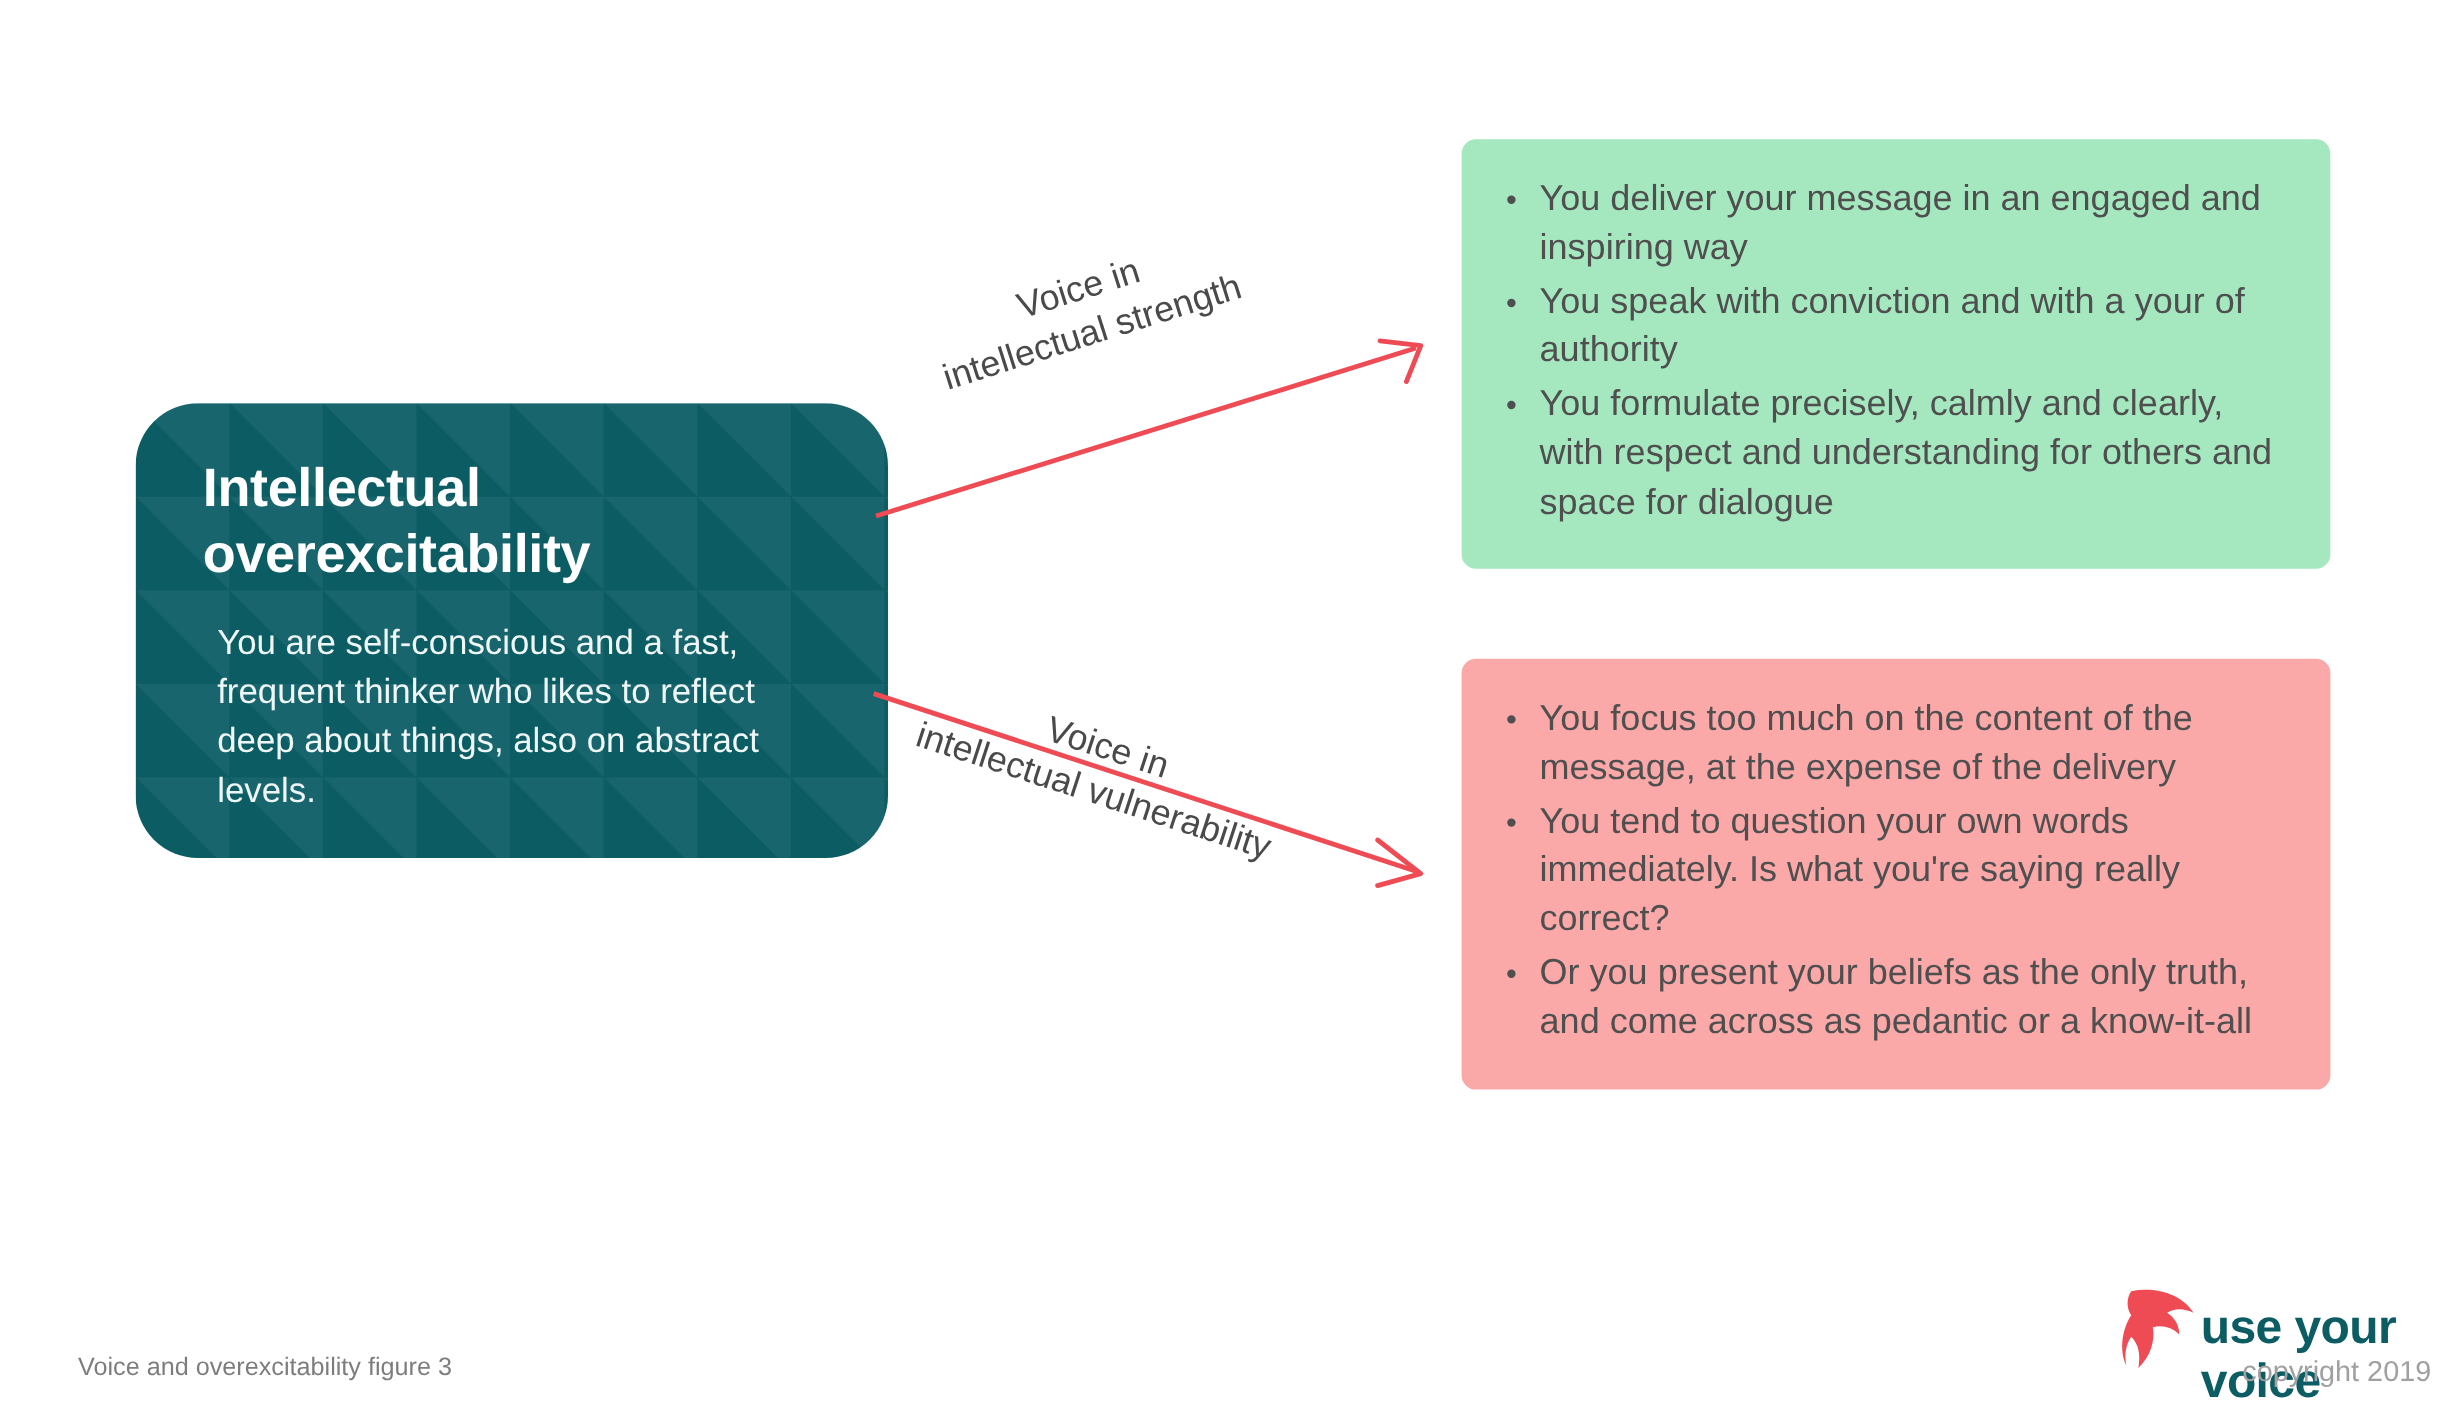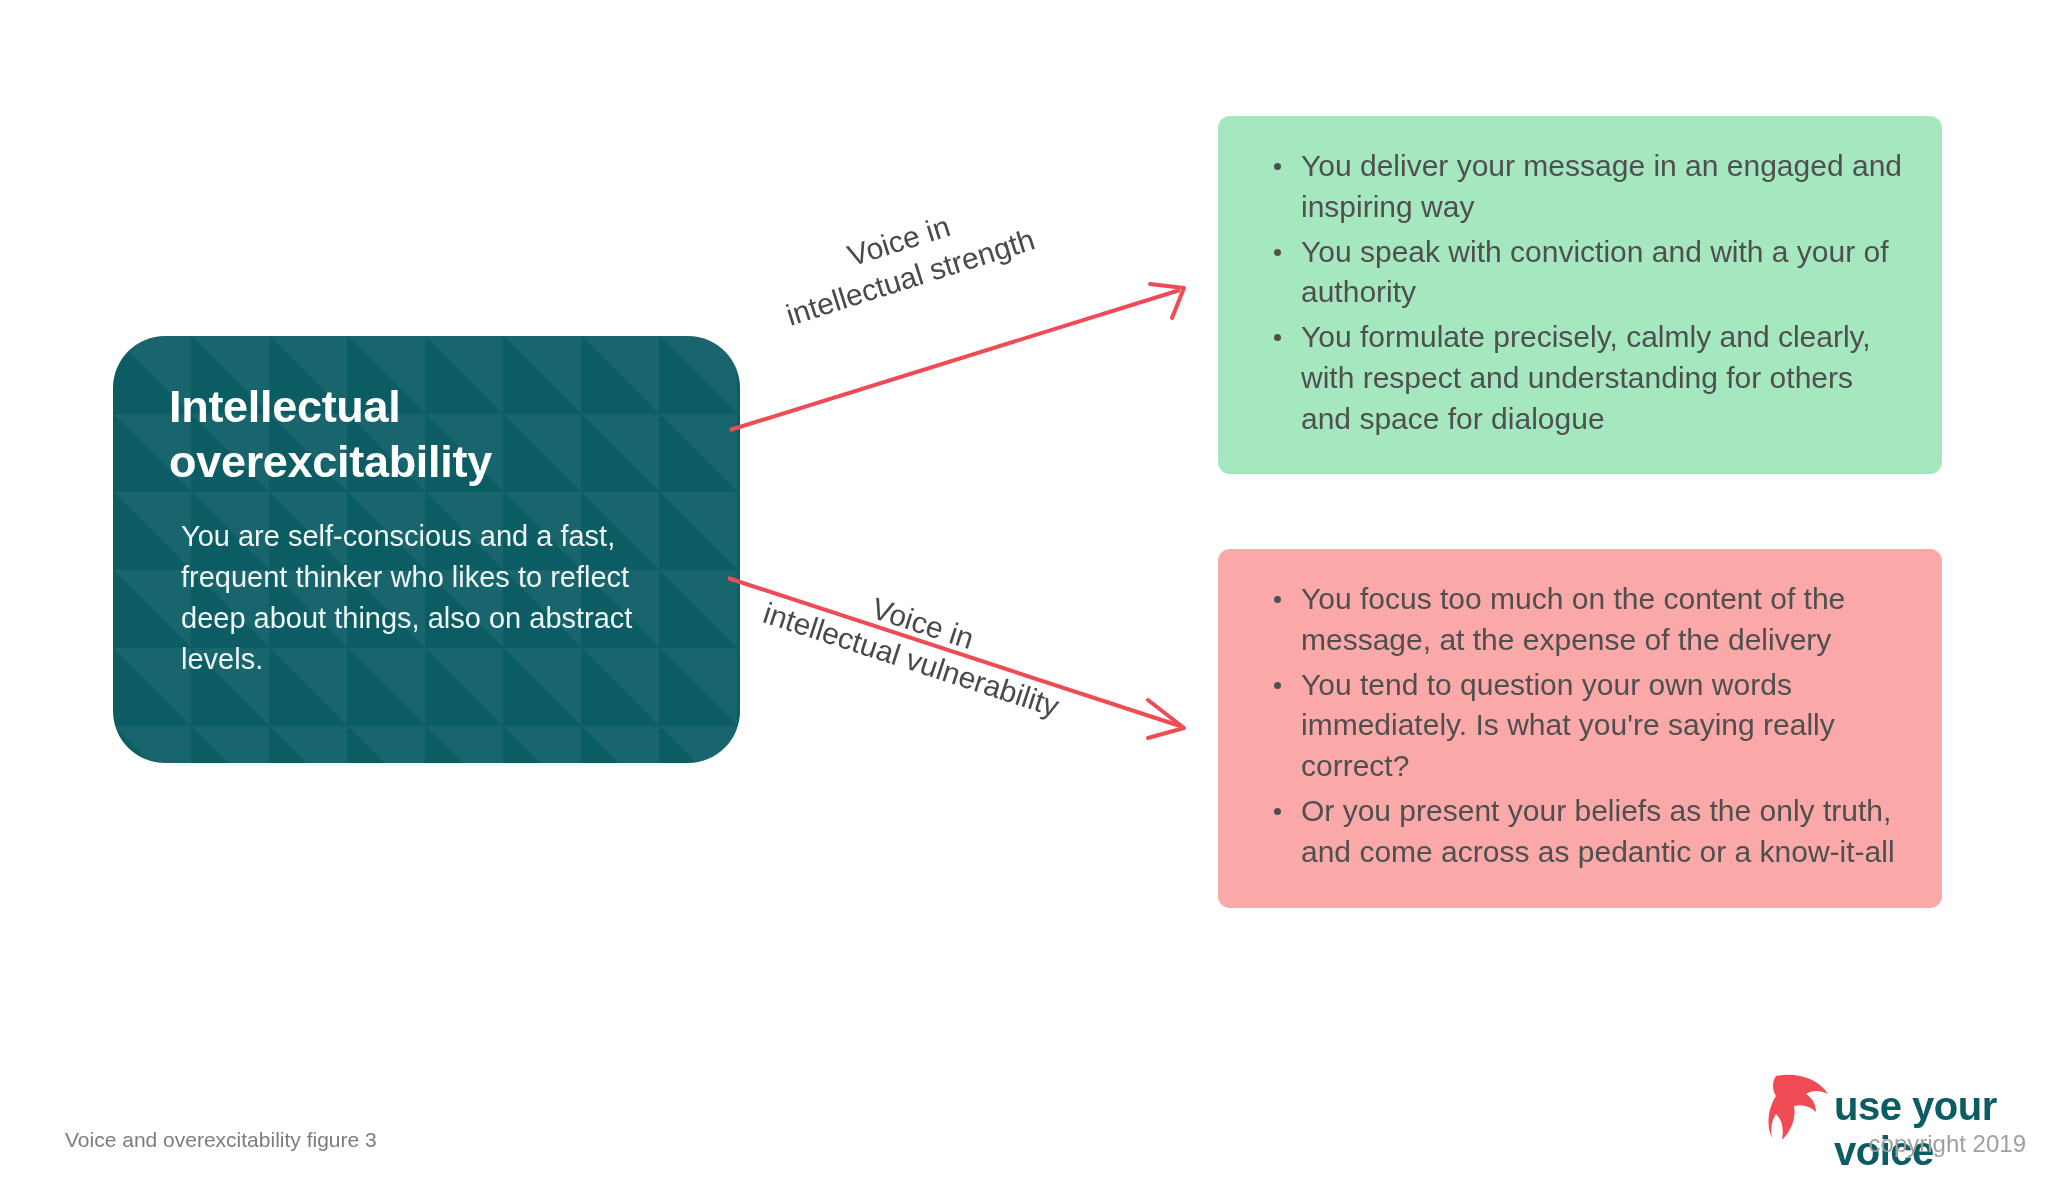--- a/index.html
+++ b/index.html
@@ -17,21 +17,21 @@
     background: #ffffff;
     overflow: hidden;
   }
 
   
   #concept-card {
     position: absolute;
     left: 113px;
     top: 336px;
     width: 627px;
-    height: 427px;
+    height: 379px;
     border-radius: 52px;
     background-color: #0c5c64;
     background-image:
       repeating-conic-gradient(from 45deg at 0 0,
         rgba(255,255,255,0.055) 0deg 90deg,
         rgba(255,255,255,0.0) 90deg 180deg);
     background-size: 78px 78px;
     box-sizing: border-box;
     padding: 44px 56px 36px 56px;
     overflow: hidden;
@@ -60,21 +60,21 @@
     line-height: 1.42;
     margin: 12px;
     max-width: 480px;
   }
 
   
   .outcome-box {
     position: absolute;
     border-radius: 12px;
     box-sizing: border-box;
-    padding: 30px 40px 30px 52px;
+    padding: 30px 40px 30px 34px;
   }
   #strength-box {
     left: 1218px;
     top: 116px;
     width: 724px;
     height: 358px;
     background: #a5e8c0;
   }
   #vulnerability-box {
     left: 1218px;

